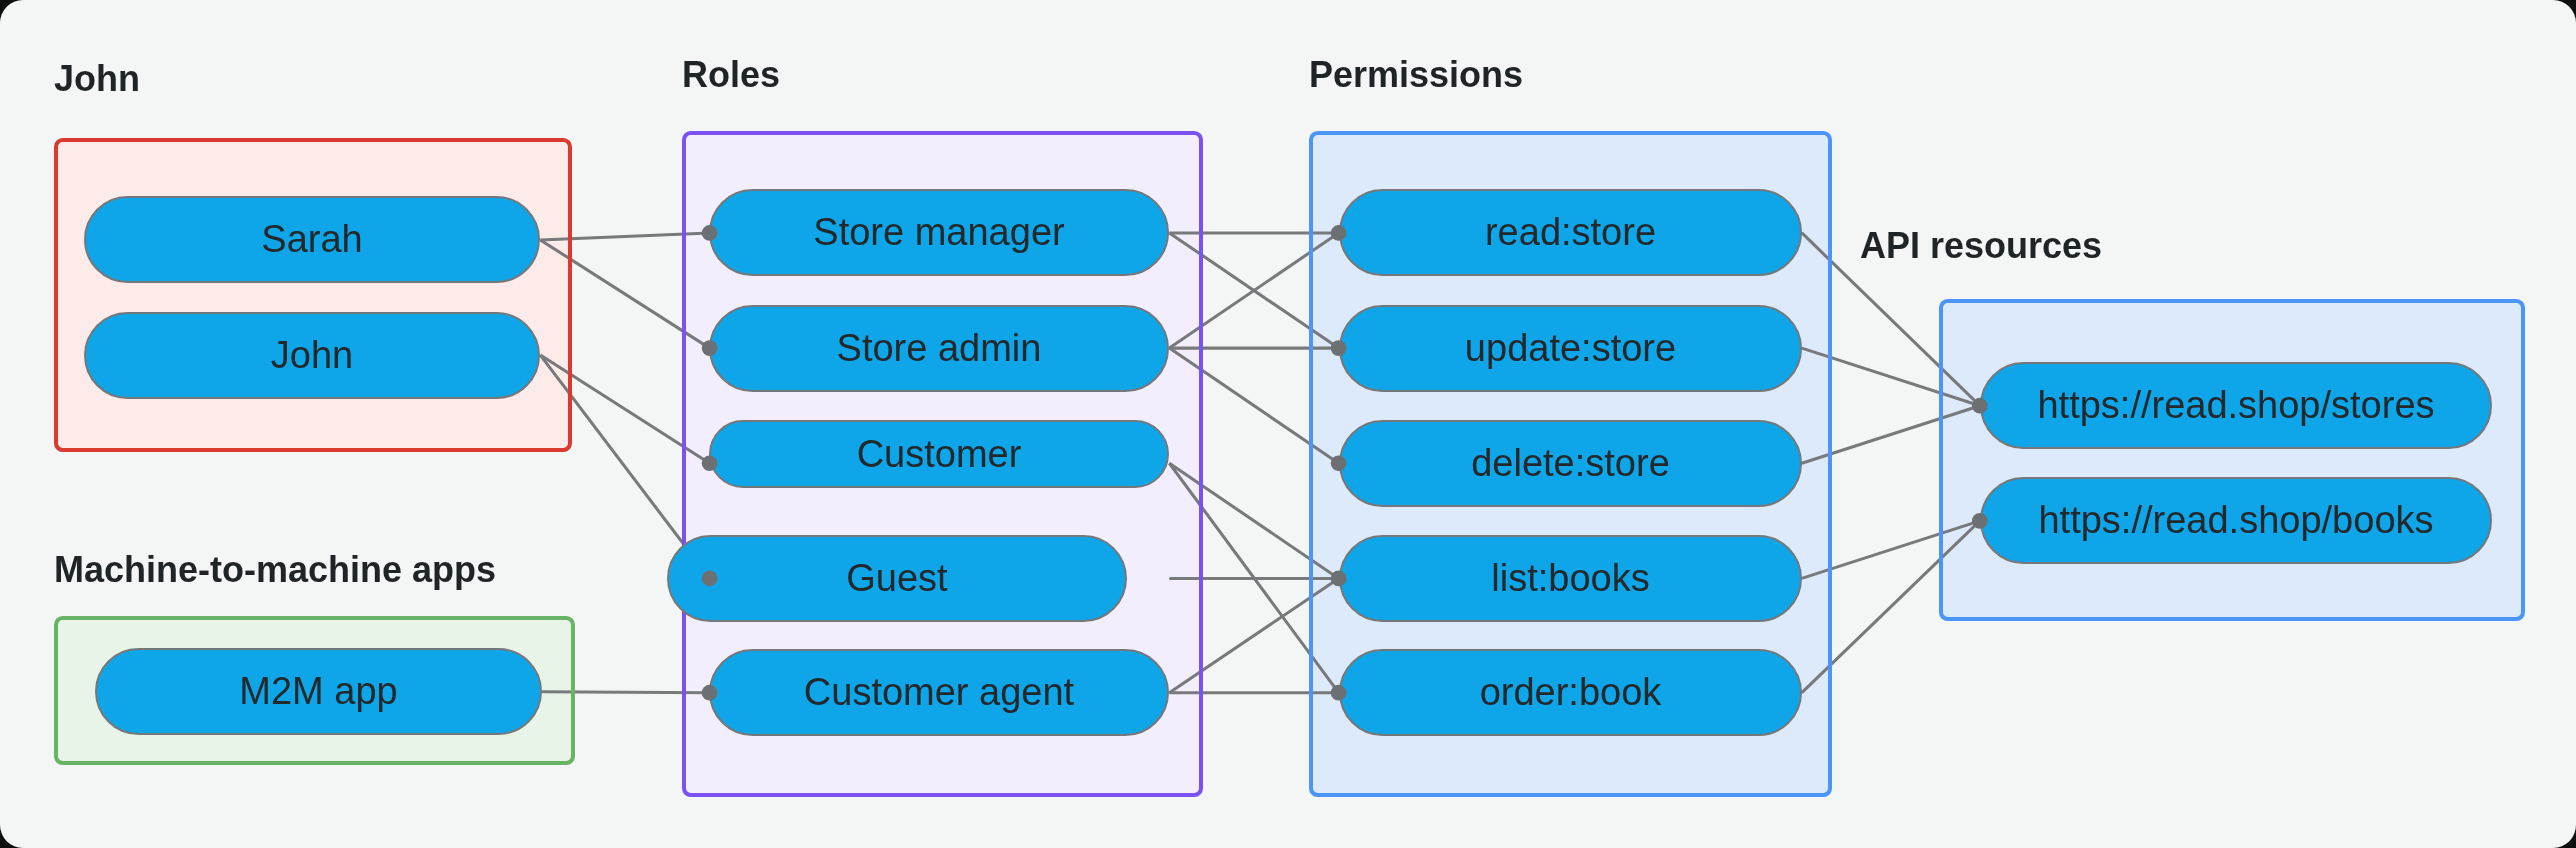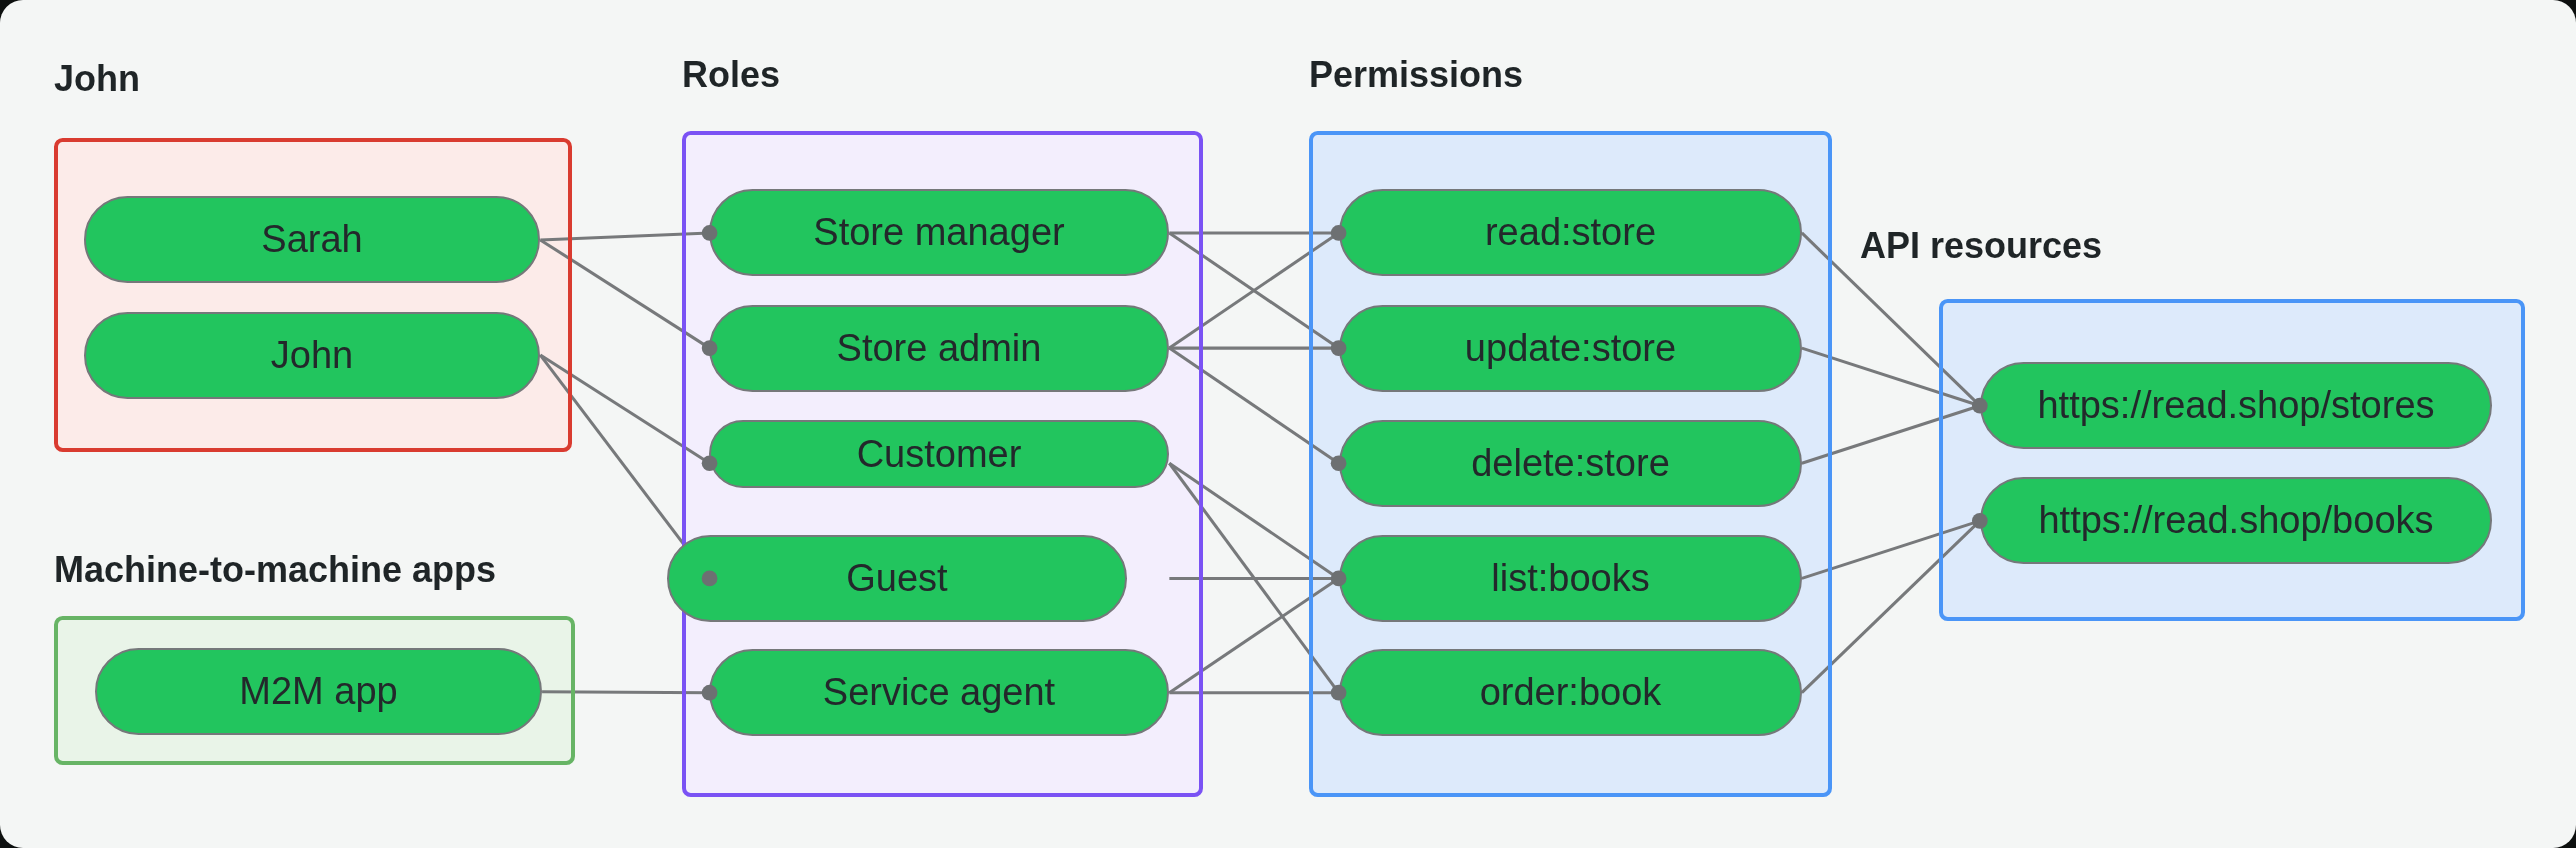--- a/index.html
+++ b/index.html
@@ -31,21 +31,21 @@
     z-index: 3;
     border-style: solid;
     border-width: 4.4px;
     border-radius: 8.7px;
     background: transparent;
     box-sizing: border-box;
   }
   .pill {
     position: absolute;
     z-index: 4;
-    background: #22c55e;
+    background: #0ea5e9;
     border: 2.6px solid #75787a;
     border-radius: 52px;
     box-sizing: border-box;
     display: flex;
     align-items: center;
     justify-content: center;
     font-size: 38px;
     color: #23282b;
     white-space: nowrap;
   }
@@ -127,21 +127,21 @@
   <div class="pill" style="left:709px; top:189px; width:460px; height:87px;">
     <span>Store manager</span>
   </div>
   <div class="pill" style="left:709px; top:420px; width:460px; height:68px;align-items:center;">
     <span>Customer</span>
   </div>
   <div class="pill" style="left:667px; top:535px; width:460px; height:87px;text-align:right;">
     <span>Guest</span>
   </div>
   <div class="pill" style="left:709px; top:649px; width:460px; height:87px;">
-    <span>Service agent</span>
+    <span>Customer agent</span>
   </div>
 
   <div class="pill" style="left:1339px; top:189px; width:463px; height:87px;">
     <span>read:store</span>
   </div>
   <div class="pill" style="left:1339px; top:305px; width:463px; height:87px;">
     <span>update:store</span>
   </div>
   <div class="pill" style="left:1339px; top:420px; width:463px; height:87px;">
     <span>delete:store</span>

